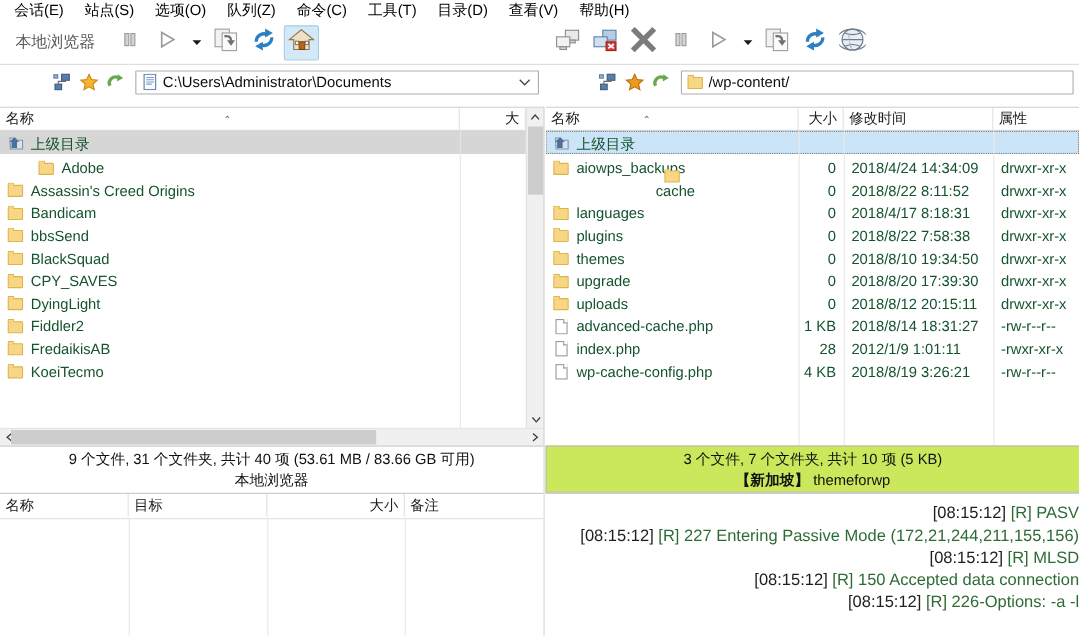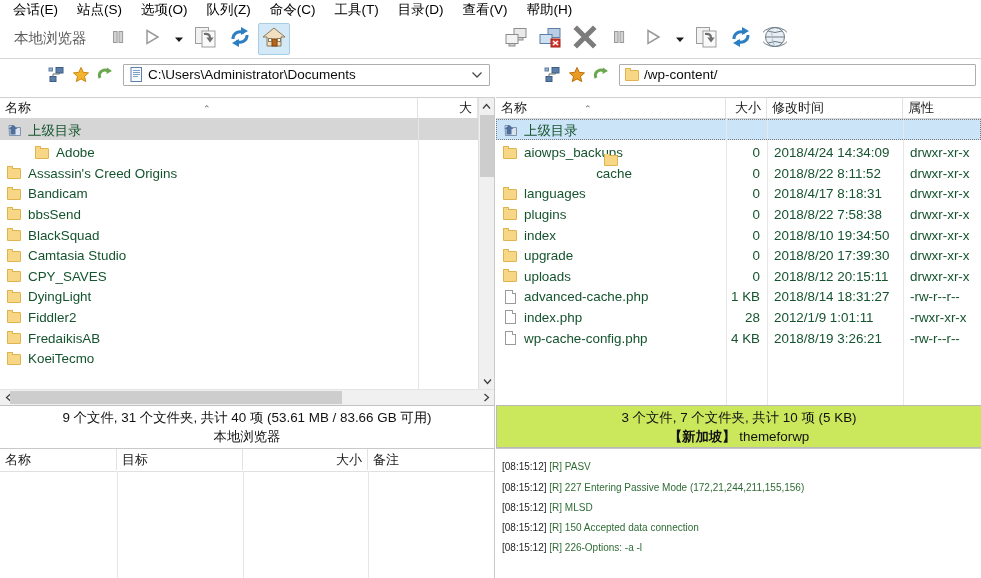--- a/index.html
+++ b/index.html
@@ -187,22 +187,23 @@
   .q-cell.r { text-align: right; }
 
   
   .log {
     position: absolute; left: 496px; top: 448px; width: 485px; height: 130px;
     background: #ffffff; box-sizing: border-box;
     border-top: 1px solid #c9c9c9;
     overflow: hidden; padding-left: 6px;
   }
   .log-line {
-    font-size: 10px; line-height: 20.3px; white-space: nowrap;
+    font-size: 15px; line-height: 20.3px; white-space: nowrap;
     color: #2f6b35;
+    text-align: right;
   }
   .log-line .ts { color: #1f1f1f; }
 
   
   .vsplit {
     position: absolute; left: 494px; top: 97px; width: 2px; height: 481px;
     background: #ffffff;
   }
   .vsplit::before {
     content:""; position:absolute; left:0; top:0; width:1px; height:481px; background:#c9c9c9;
@@ -532,30 +533,20 @@
           <span>BlackSquad</span>
         </span>
       </div>
       <div class="row">
         <span class="cell-name" style="width:418px;">
           <span class="ico">
               <span class="folder">
                 <i></i>
               </span>
             </span>
-          <span>Camtasia Studio</span>
-        </span>
-      </div>
-      <div class="row">
-        <span class="cell-name" style="width:418px;">
-          <span class="ico">
-              <span class="folder">
-                <i></i>
-              </span>
-            </span>
           <span>CPY_SAVES</span>
         </span>
       </div>
       <div class="row">
         <span class="cell-name" style="width:418px;">
           <span class="ico">
               <span class="folder">
                 <i></i>
               </span>
             </span>
@@ -714,21 +705,21 @@
         <span class="cell-attr" style="width:78px;">drwxr-xr-x</span>
       </div>
 
       <div class="row">
         <span class="cell-name" style="width:230px;">
           <span class="ico">
               <span class="folder">
                 <i></i>
               </span>
             </span>
-          <span>index</span>
+          <span>themes</span>
         </span>
         <span class="cell-size" style="width:41px;">0</span>
         <span class="cell-date" style="width:136px;">2018/8/10 19:34:50</span>
         <span class="cell-attr" style="width:78px;">drwxr-xr-x</span>
       </div>
 
       <div class="row">
         <span class="cell-name" style="width:230px;">
           <span class="ico">
               <span class="folder">

